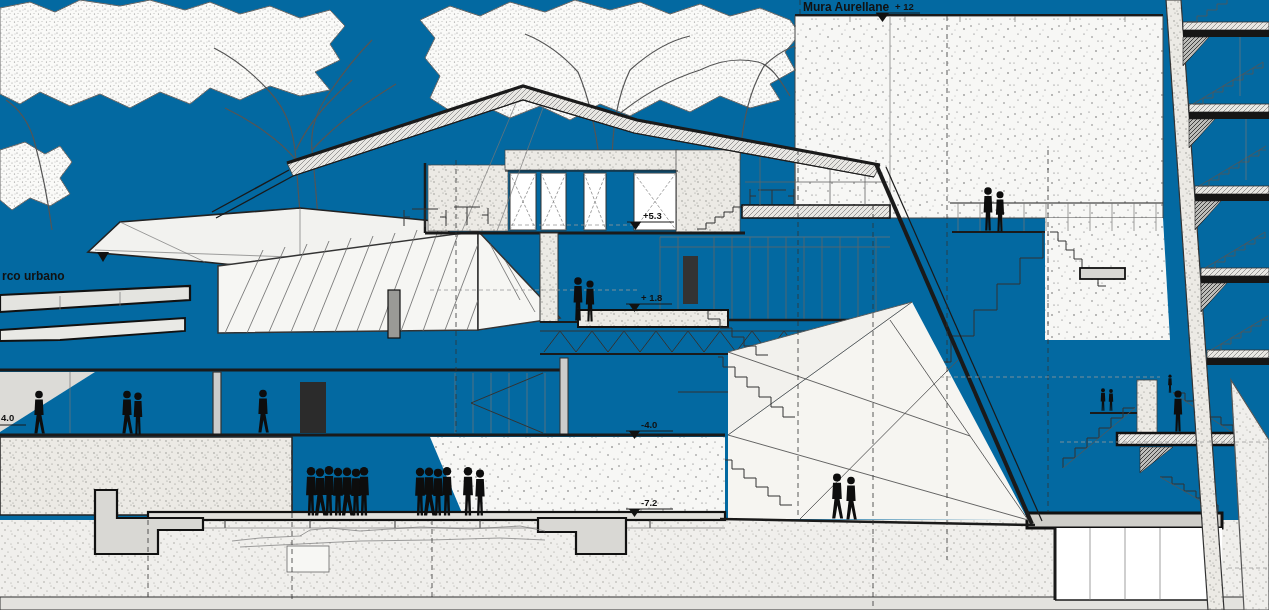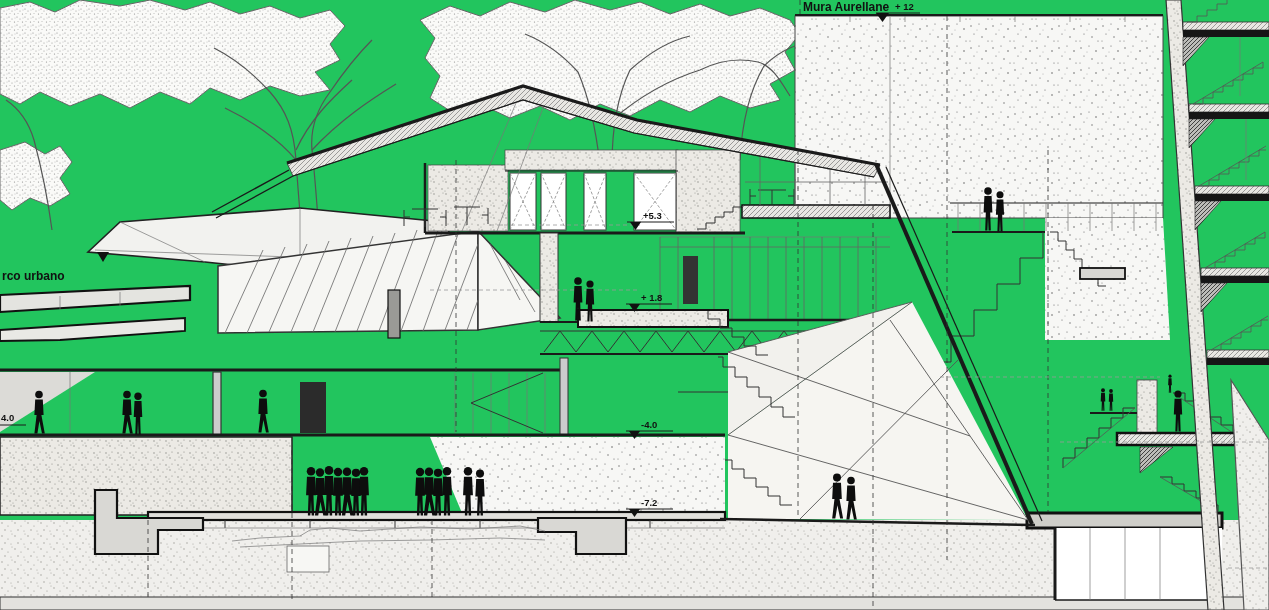--- a/index.html
+++ b/index.html
@@ -1,16 +1,16 @@
 <!DOCTYPE html>
 <html><head>
 <meta charset="utf-8">
 <style>
   html,body{margin:0;padding:0;background:#fff;}
-  #stage{width:1269px;height:610px;position:relative;overflow:hidden;background:#22c55e;}
+  #stage{width:1269px;height:610px;position:relative;overflow:hidden;background:#0369a1;}
   svg{display:block;}
   .ink{stroke:#1a1a1a;fill:none;}
   .hair{stroke:#777;stroke-width:.7;fill:none;}
   .mull{stroke:#666;stroke-width:.8;fill:none;}
   .facet{stroke:#555;stroke-width:.9;fill:none;}
   .dash{stroke:#333;stroke-width:.8;stroke-dasharray:5 4;fill:none;}
   .dashg{stroke:#999;stroke-width:.8;stroke-dasharray:4 3;fill:none;}
   .doorx{stroke:#888;stroke-width:.8;stroke-dasharray:3 2;fill:none;}
   .stair{stroke:#333;stroke-width:1;fill:none;}
   .stairlt{stroke:#555;stroke-width:.8;fill:none;}

